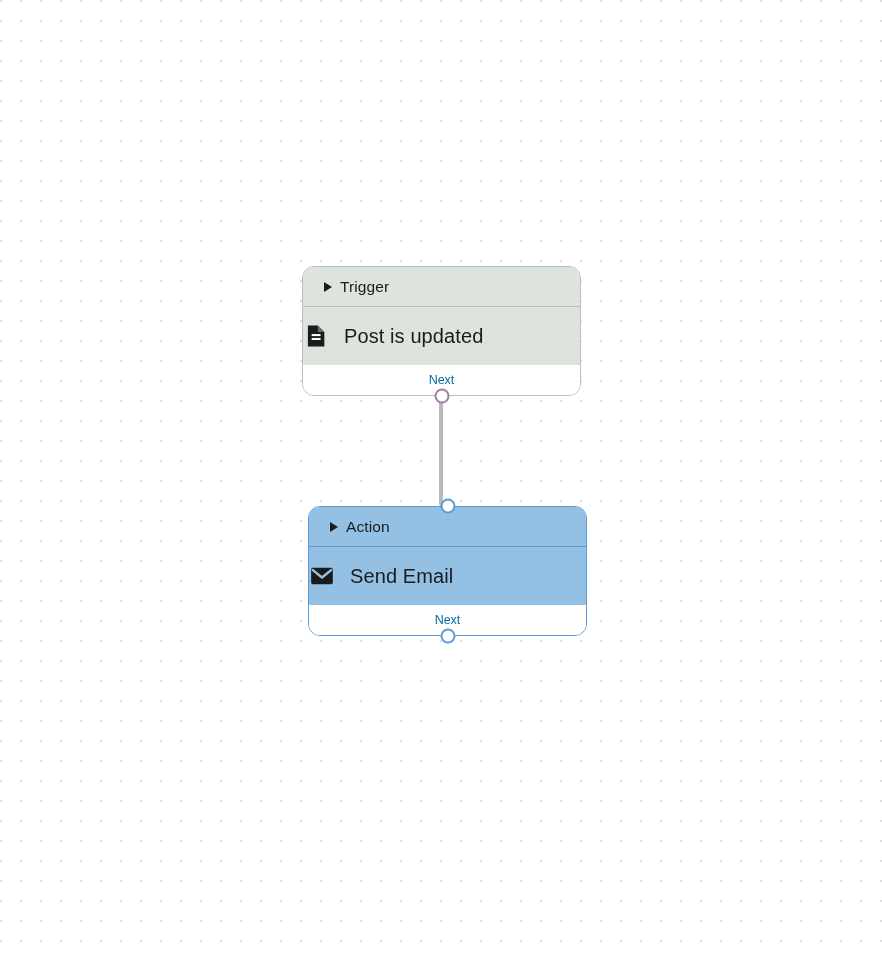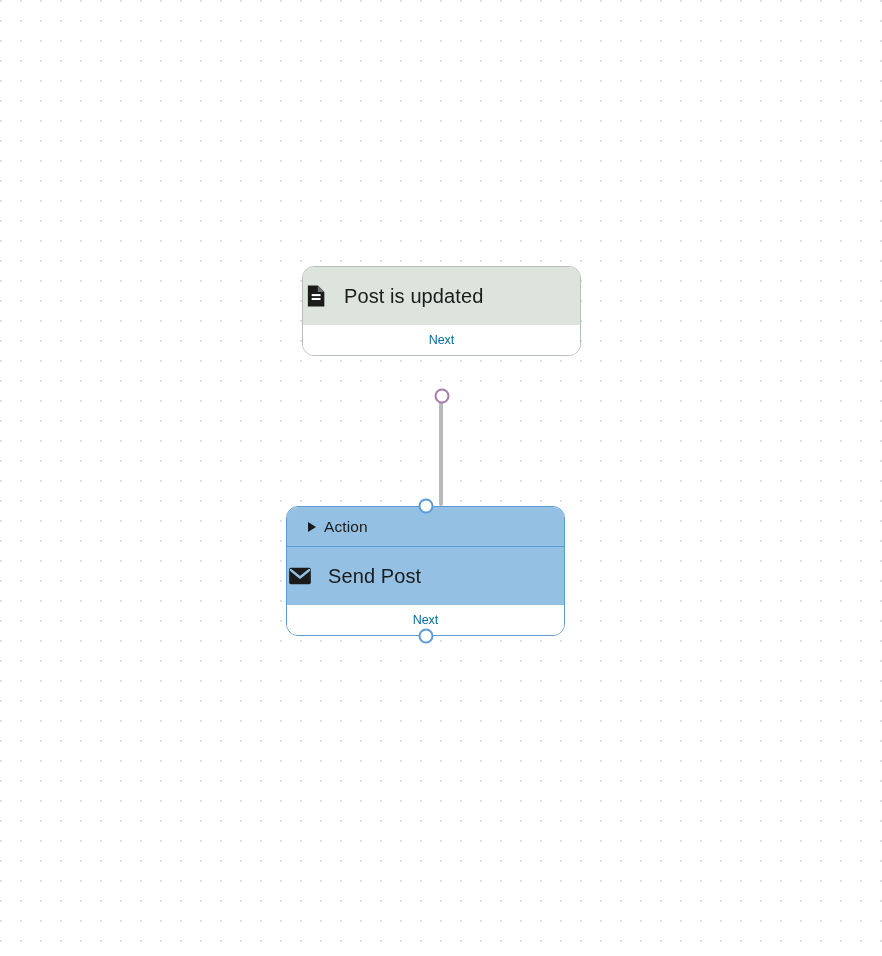--- a/index.html
+++ b/index.html
@@ -135,53 +135,57 @@
 </head>
 <body>
 
 <div id="canvas">
 
   <div class="edge-line" style="left:439px; top:396px; height:110px;"></div>
 
   <div class="node node--trigger" style="left:302px; top:266px;">
     <div class="node-inner">
 
+      <div class="node-header">
+        <span class="disclosure-tri"></span>
+        <span class="node-header-label">Trigger</span>
+      </div>
 
       <div class="node-body">
         <svg class="node-icon" viewBox="0 0 24 24">
           <path d="M4.5 2.2h9.2l6.0 6.0v13.6H4.5z" fill="#1b1b1b"></path>
           <path d="M13.7 2.2l6.0 6.0h-6.0z" fill="#6f6f6f"></path>
           <rect x="8.0" y="10.2" width="8.2" height="1.9" fill="#ffffff"></rect>
           <rect x="8.0" y="13.8" width="8.2" height="1.9" fill="#ffffff"></rect>
         </svg>
         <span class="node-body-label">Post is updated</span>
       </div>
 
       <div class="node-footer">
         <span class="node-footer-label">Next</span>
       </div>
 
     </div>
     <div class="handle handle-source-trigger" style="top:130px;"></div>
   </div>
 
-  <div class="node node--action" style="left:286px; top:506px;">
+  <div class="node node--action" style="left:308px; top:506px;">
     <div class="node-inner">
 
       <div class="node-header">
         <span class="disclosure-tri"></span>
         <span class="node-header-label">Action</span>
       </div>
 
       <div class="node-body">
         <svg class="node-icon" viewBox="0 0 24 24">
           <rect x="2.0" y="4.4" width="20" height="15.2" rx="1.6" fill="#1b1b1b"></rect>
           <path d="M3.6 6.6 L12 13.4 L20.4 6.6" fill="none" stroke="#93c0e3" stroke-width="2.3" stroke-linecap="round" stroke-linejoin="round"></path>
         </svg>
-        <span class="node-body-label">Send Post</span>
+        <span class="node-body-label">Send Email</span>
       </div>
 
       <div class="node-footer">
         <span class="node-footer-label">Next</span>
       </div>
 
     </div>
     <div class="handle handle-target-action" style="top:0px;"></div>
     <div class="handle handle-source-action" style="top:130px;"></div>
   </div>

